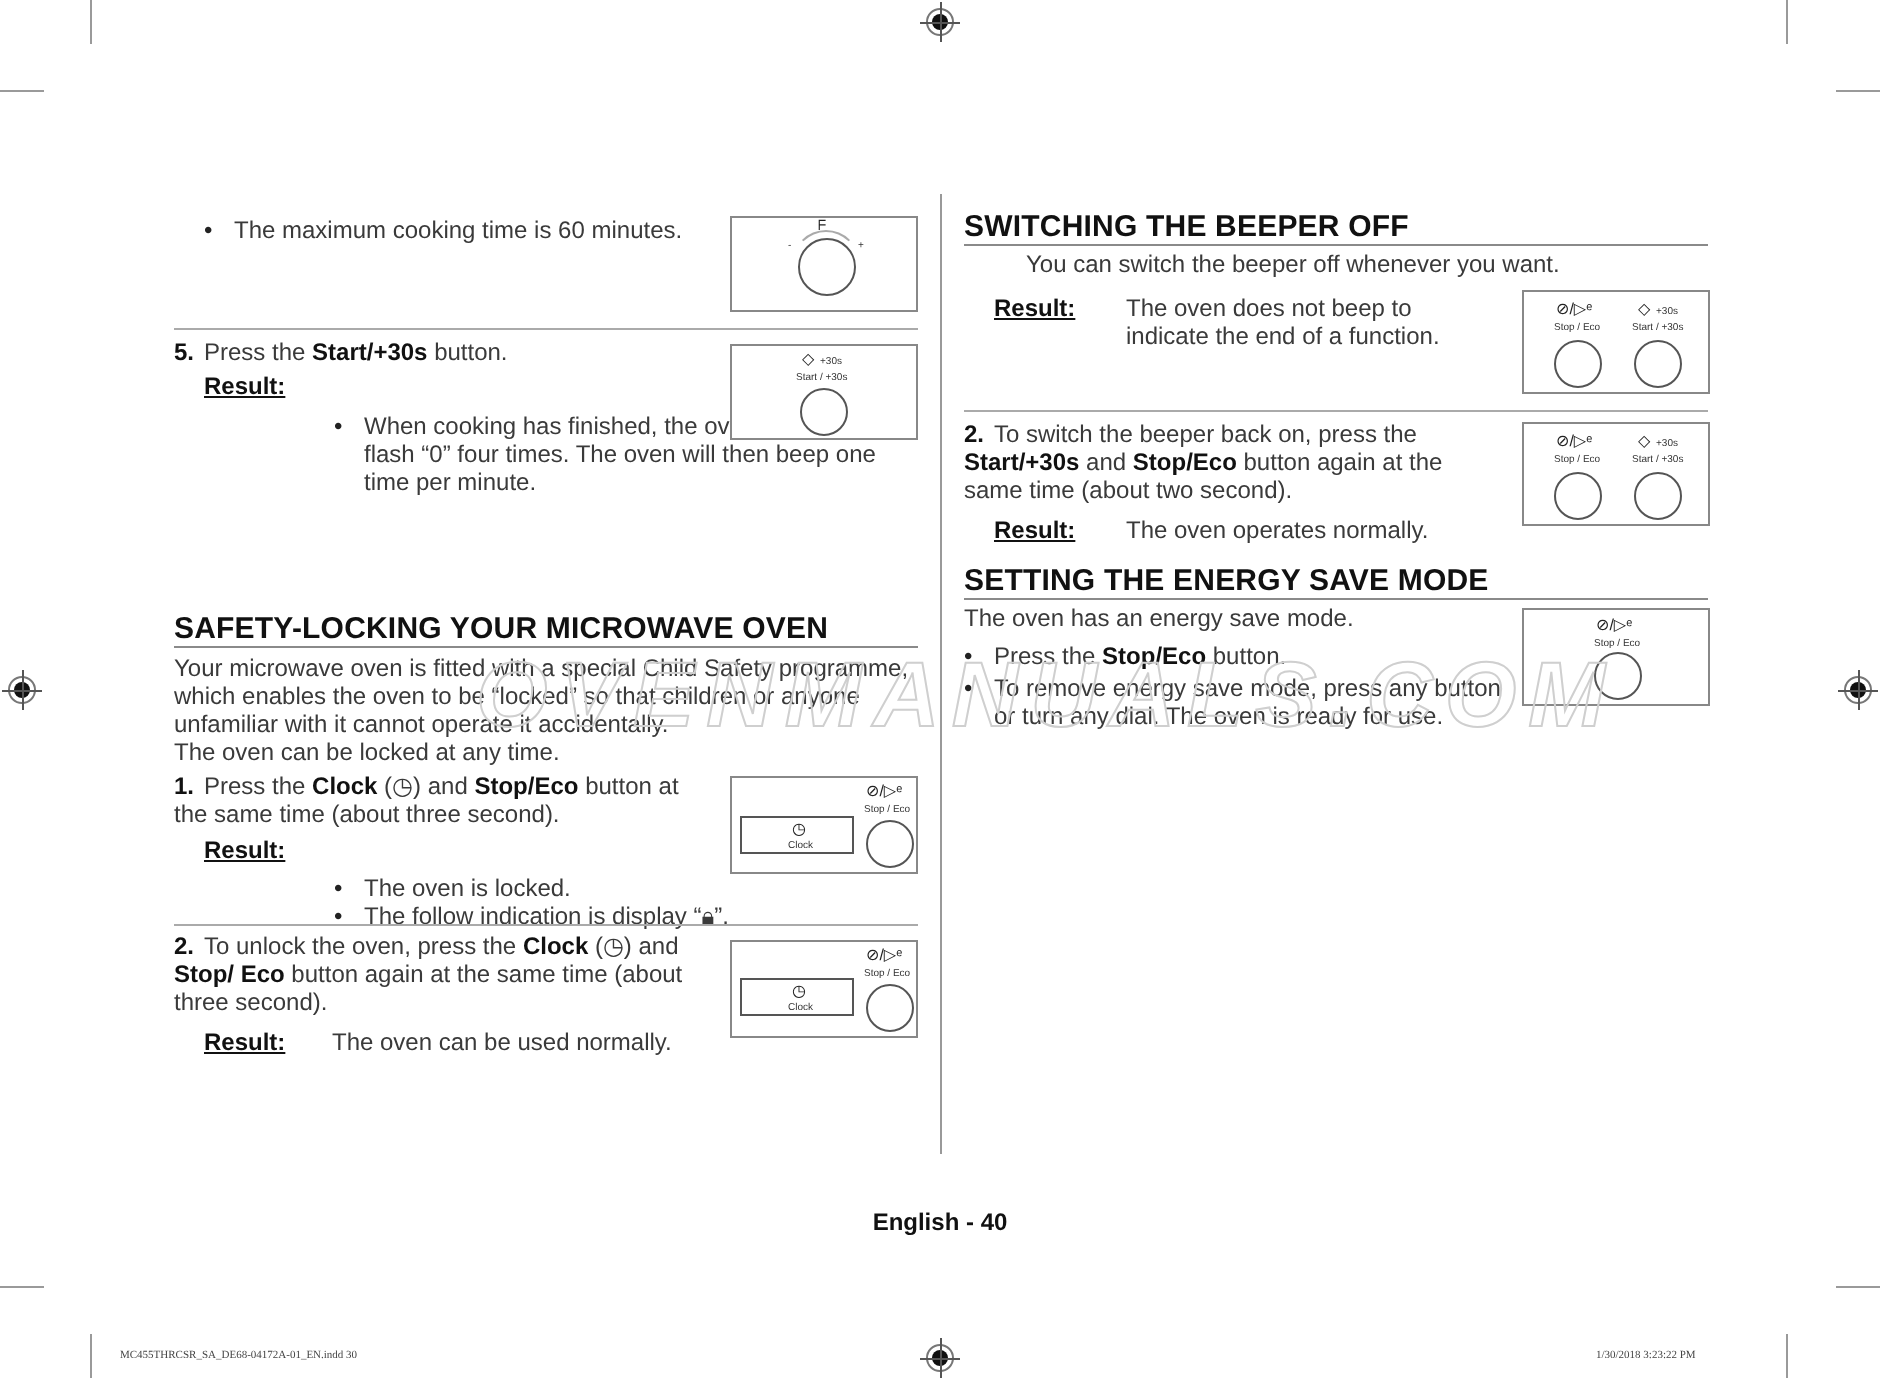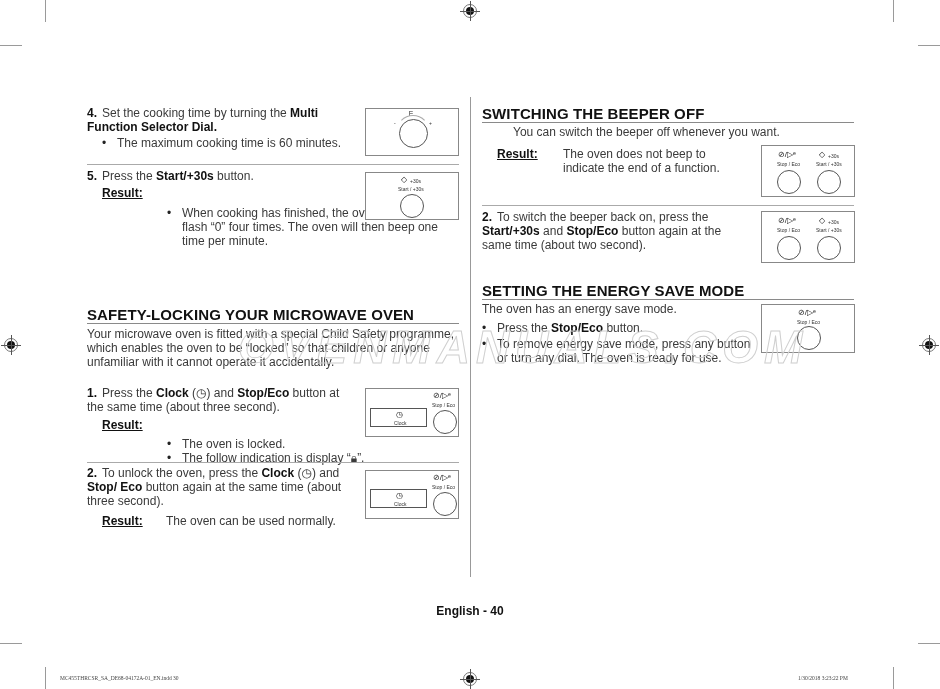--- a/index.html
+++ b/index.html
@@ -58,21 +58,20 @@
 <div class="reg" style="left:922px;top:338px;">
     <span class="v"></span>
   </div>
 <div class="reg" style="left:463px;top:672px;">
     <span class="v"></span>
   </div>
 
 <div class="divider"></div>
 
 <div class="col" style="left:87px;top:106px;width:270px;">
-  <div><span class="num">4.</span><span>Set the cooking time by turning the </span><b>Multi Function Selector Dial.</b></div>
   <div class="indent" style="margin-top:2px;">
       <div class="bullet">The maximum cooking time is 60 minutes.</div>
     </div>
 </div>
 <div class="panel" style="left:365px;top:108px;width:94px;height:48px;">
   <div class="glyph" style="left:43px;top:1px;font-size:7px;">ᖴ</div>
   <div class="tiny" style="left:28px;top:11px;">-</div>
   <div class="tiny" style="left:63px;top:11px;">+</div>
   <div class="circle" style="left:30px;top:6px;width:34px;height:34px;border-color:#aaa;border-bottom-color:transparent;border-left-color:transparent;border-right-color:transparent;"></div>
   <div class="circle" style="left:33px;top:10px;width:29px;height:29px;"></div>
@@ -90,20 +89,21 @@
   <div class="glyph" style="left:35px;top:3px;">◇</div>
   <div class="tiny" style="left:44px;top:5px;">+30s</div>
   <div class="tiny" style="left:32px;top:13px;">Start / +30s</div>
   <div class="circle" style="left:34px;top:21px;width:24px;height:24px;"></div>
 </div>
 
 <div class="h2" style="left:87px;top:306px;">SAFETY-LOCKING YOUR MICROWAVE OVEN</div>
 <div class="rule" style="left:87px;top:323px;width:372px;"></div>
 <div class="col" style="left:87px;top:327px;width:375px;">
   <div>Your microwave oven is fitted with a special Child Safety programme, which enables the oven to be “locked” so that children or anyone unfamiliar with it cannot operate it accidentally.</div>
+  <div>The oven can be locked at any time.</div>
 </div>
 
 <div class="col" style="left:87px;top:386px;width:372px;">
   <div style="width:265px;"><span class="num">1.</span><span>Press the </span><b>Clock</b><span> (◷) and </span><b>Stop/Eco</b><span> button at the same time (about three second).</span></div>
   <div class="indent" style="margin-top:4px;"><span class="result-label">Result:</span></div>
   <div style="margin-left:80px;margin-top:5px;">
     <div class="bullet">The oven is locked.</div>
     <div class="bullet">The follow indication is display “🔒︎”.</div>
   </div>
 </div>
@@ -148,20 +148,21 @@
   <div class="circle" style="left:15px;top:24px;width:24px;height:24px;"></div>
   <div class="glyph" style="left:57px;top:5px;">◇</div>
   <div class="tiny" style="left:66px;top:7px;">+30s</div>
   <div class="tiny" style="left:54px;top:15px;">Start / +30s</div>
   <div class="circle" style="left:55px;top:24px;width:24px;height:24px;"></div>
 </div>
 <div class="rule-thin" style="left:482px;top:205px;width:372px;"></div>
 
 <div class="col" style="left:482px;top:210px;width:372px;">
   <div style="width:270px;"><span class="num">2.</span><span>To switch the beeper back on, press the </span><b>Start/+30s</b><span> and </span><b>Stop/Eco</b><span> button again at the same time (about two second).</span></div>
+  <div class="indent" style="margin-top:6px;"><span class="result-label" style="width:66px;">Result:</span><span>The oven operates normally.</span></div>
 </div>
 <div class="panel" style="left:761px;top:211px;width:94px;height:52px;">
   <div class="glyph" style="left:16px;top:5px;">⊘/▷ᵉ</div>
   <div class="tiny" style="left:15px;top:15px;">Stop / Eco</div>
   <div class="circle" style="left:15px;top:24px;width:24px;height:24px;"></div>
   <div class="glyph" style="left:57px;top:5px;">◇</div>
   <div class="tiny" style="left:66px;top:7px;">+30s</div>
   <div class="tiny" style="left:54px;top:15px;">Start / +30s</div>
   <div class="circle" style="left:55px;top:24px;width:24px;height:24px;"></div>
 </div>

